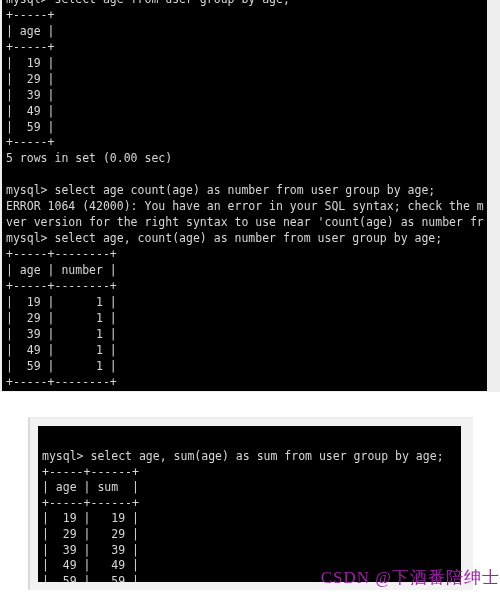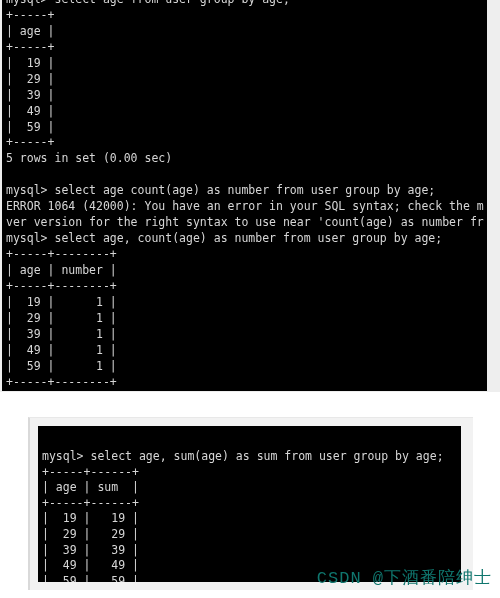--- a/index.html
+++ b/index.html
@@ -93,25 +93,25 @@
     margin-top: 20px;
   }
   .term2 .lines .ln {
     display: block;
     height: 15.6px;
   }
 
   
   .watermark {
     position: absolute;
-    right: 8px;
+    right: 0;
     top: 566px;
-    color: #0f766e;
+    color: #a21caf;
     font-size: 17px;
-    font-family: Liberation Mono, monospace;
+    font-family: Liberation Serif, serif;
     letter-spacing: 1px;
     white-space: nowrap;
     pointer-events: none;
   }
 </style>
 </head>
 <body>
 
 <div class="bg-band-top"></div>
 <div class="bg-band-mid"></div>

